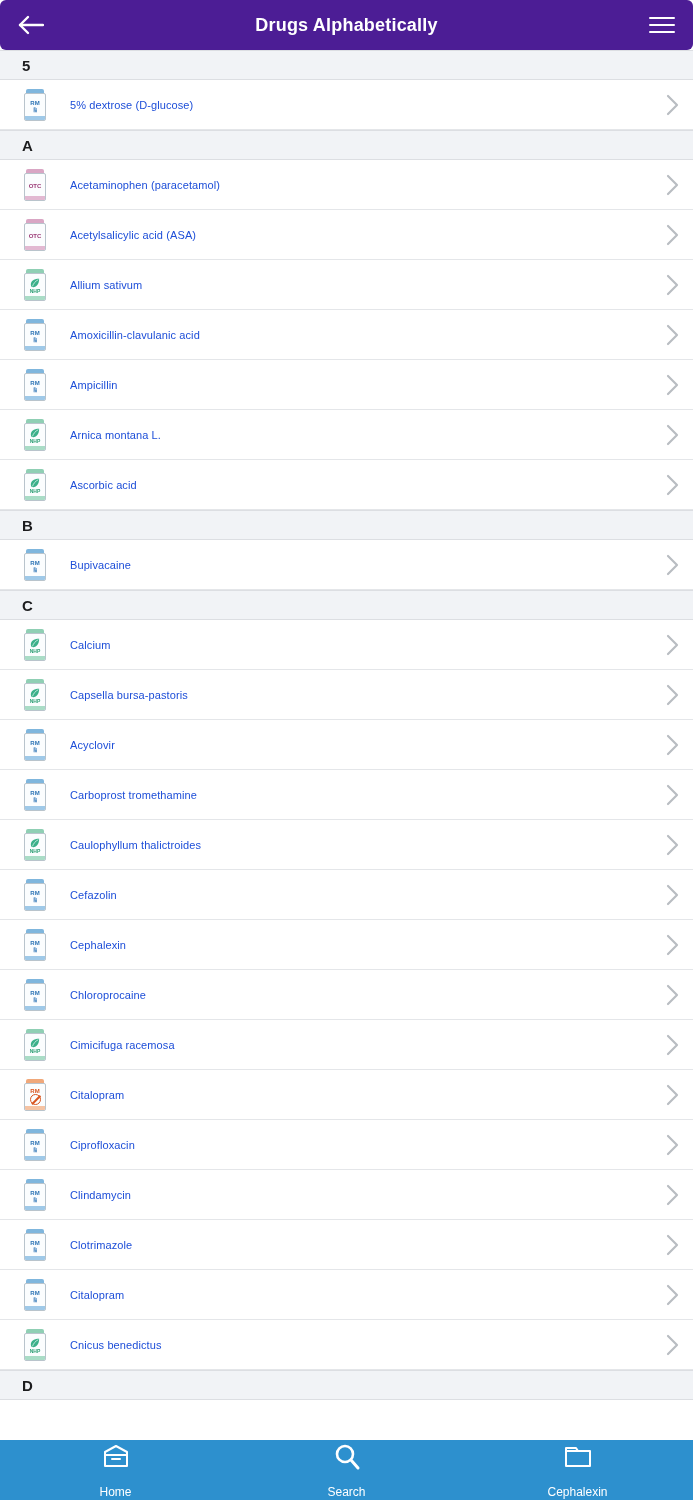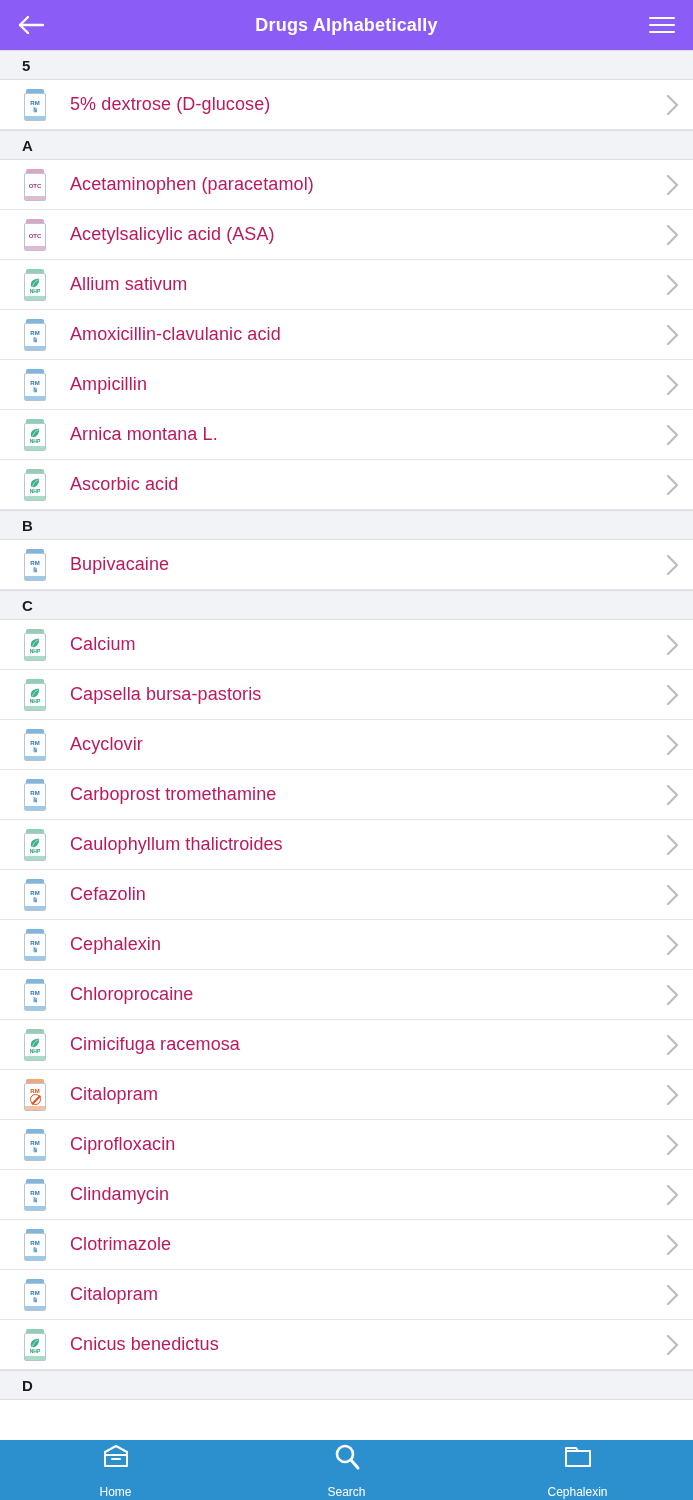--- a/index.html
+++ b/index.html
@@ -16,27 +16,28 @@
     overflow: hidden;
     display: flex;
     flex-direction: column;
     background: #ffffff;
   }
 
   
   .header {
     flex: 0 0 50px;
     height: 50px;
-    background: #8b5cf6;
+    background: #4c1d95;
     display: flex;
     align-items: center;
     justify-content: space-between;
     padding: 0 14px;
     color: #ffffff;
     position: relative;
+    border-radius: 6px;
   }
   .header-title {
     position: absolute;
     left: 0; right: 0;
     text-align: center;
     font-size: 18px;
     font-weight: bold;
     color: #ffffff;
     letter-spacing: 0.2px;
     pointer-events: none;
@@ -95,22 +96,22 @@
     flex: 0 0 26px;
     width: 26px;
     height: 34px;
     margin-right: 22px;
     display: flex;
     align-items: center;
     justify-content: center;
   }
   .row-label {
     flex: 1 1 auto;
-    font-size: 18px;
-    color: #be185d;
+    font-size: 11px;
+    color: #1d4ed8;
     letter-spacing: 0.1px;
     white-space: nowrap;
     overflow: hidden;
     text-overflow: ellipsis;
   }
   .chevron {
     flex: 0 0 auto;
     width: 14px;
     height: 22px;
     display: flex;

